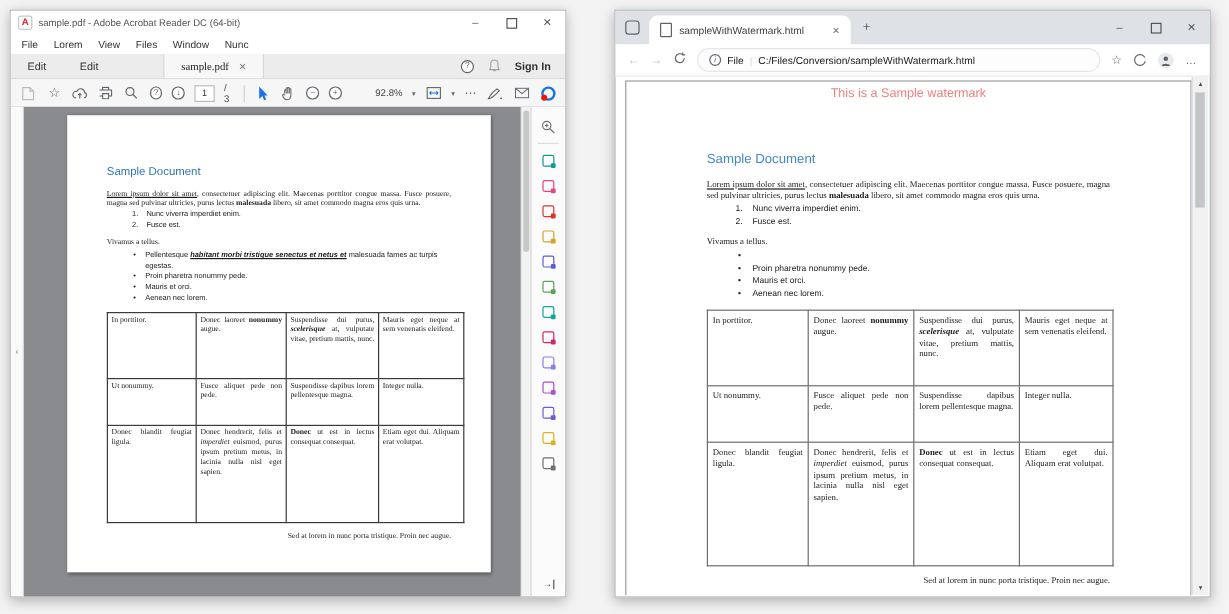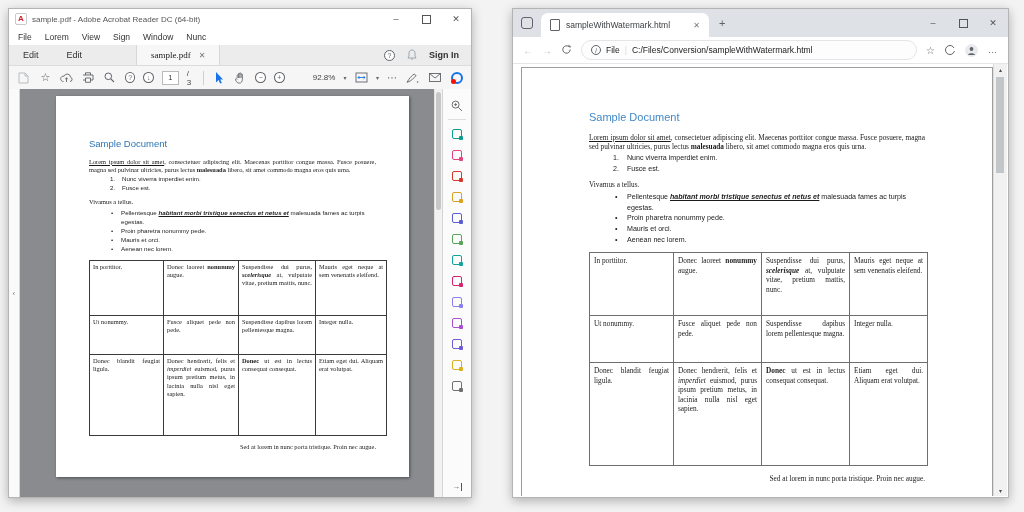--- a/index.html
+++ b/index.html
@@ -132,21 +132,21 @@
           <span class="maxbox"></span>
         </span>
       <span class="wc">✕</span>
     </span>
   </div>
 
   <div class="lw-menu">
     <span>File</span>
     <span>Lorem</span>
     <span>View</span>
-    <span>Sign</span>
+    <span>Files</span>
     <span>Window</span>
     <span>Nunc</span>
   </div>
 
   <div class="lw-tabs">
     <span class="ltab">Edit</span>
     <span class="ltab">Edit</span>
     <span class="ltab doc">
       <span>sample.pdf</span>
       <span class="tab-x">✕</span>
@@ -394,35 +394,35 @@
             <circle cx="4.5" cy="3" r="1.9" fill="#5f6368"></circle>
             <path d="M1 9c.3-2.4 6.7-2.4 7 0z" fill="#5f6368"></path>
           </svg>
       </span>
       <span class="dots">…</span>
     </span>
   </div>
 
   <div class="rw-content">
     <div class="page-box">
+      <div class="wm">This is a Sample watermark</div>
       <div class="doc">
         <div class="doc-heading">Sample Document</div>
         <p class="jp"><span class="u">Lorem ipsum dolor sit amet</span><span>, consectetuer adipiscing elit. Maecenas porttitor congue massa. Fusce posuere, magna sed pulvinar ultricies, purus lectus </span><span class="b">malesuada</span><span> libero, sit amet commodo magna eros quis urna.</span></p>
         <div class="li sans">
             <span class="mk">1.</span>
             <span>Nunc viverra imperdiet enim.</span>
           </div>
         <div class="li sans">
             <span class="mk">2.</span>
             <span>Fusce est.</span>
           </div>
         <p class="p2">Vivamus a tellus.</p>
         <div class="li sans bul">
             <span class="mk">•</span>
-            <span><span>Pellentesque </span><span class="biu">habitant morbi tristique senectus et netus et</span><span> malesuada fames ac turpis egestas.</span></span>
           </div>
         <div class="li sans bul">
             <span class="mk">•</span>
             <span>Proin pharetra nonummy pede.</span>
           </div>
         <div class="li sans bul">
             <span class="mk">•</span>
             <span>Mauris et orci.</span>
           </div>
         <div class="li sans bul">

